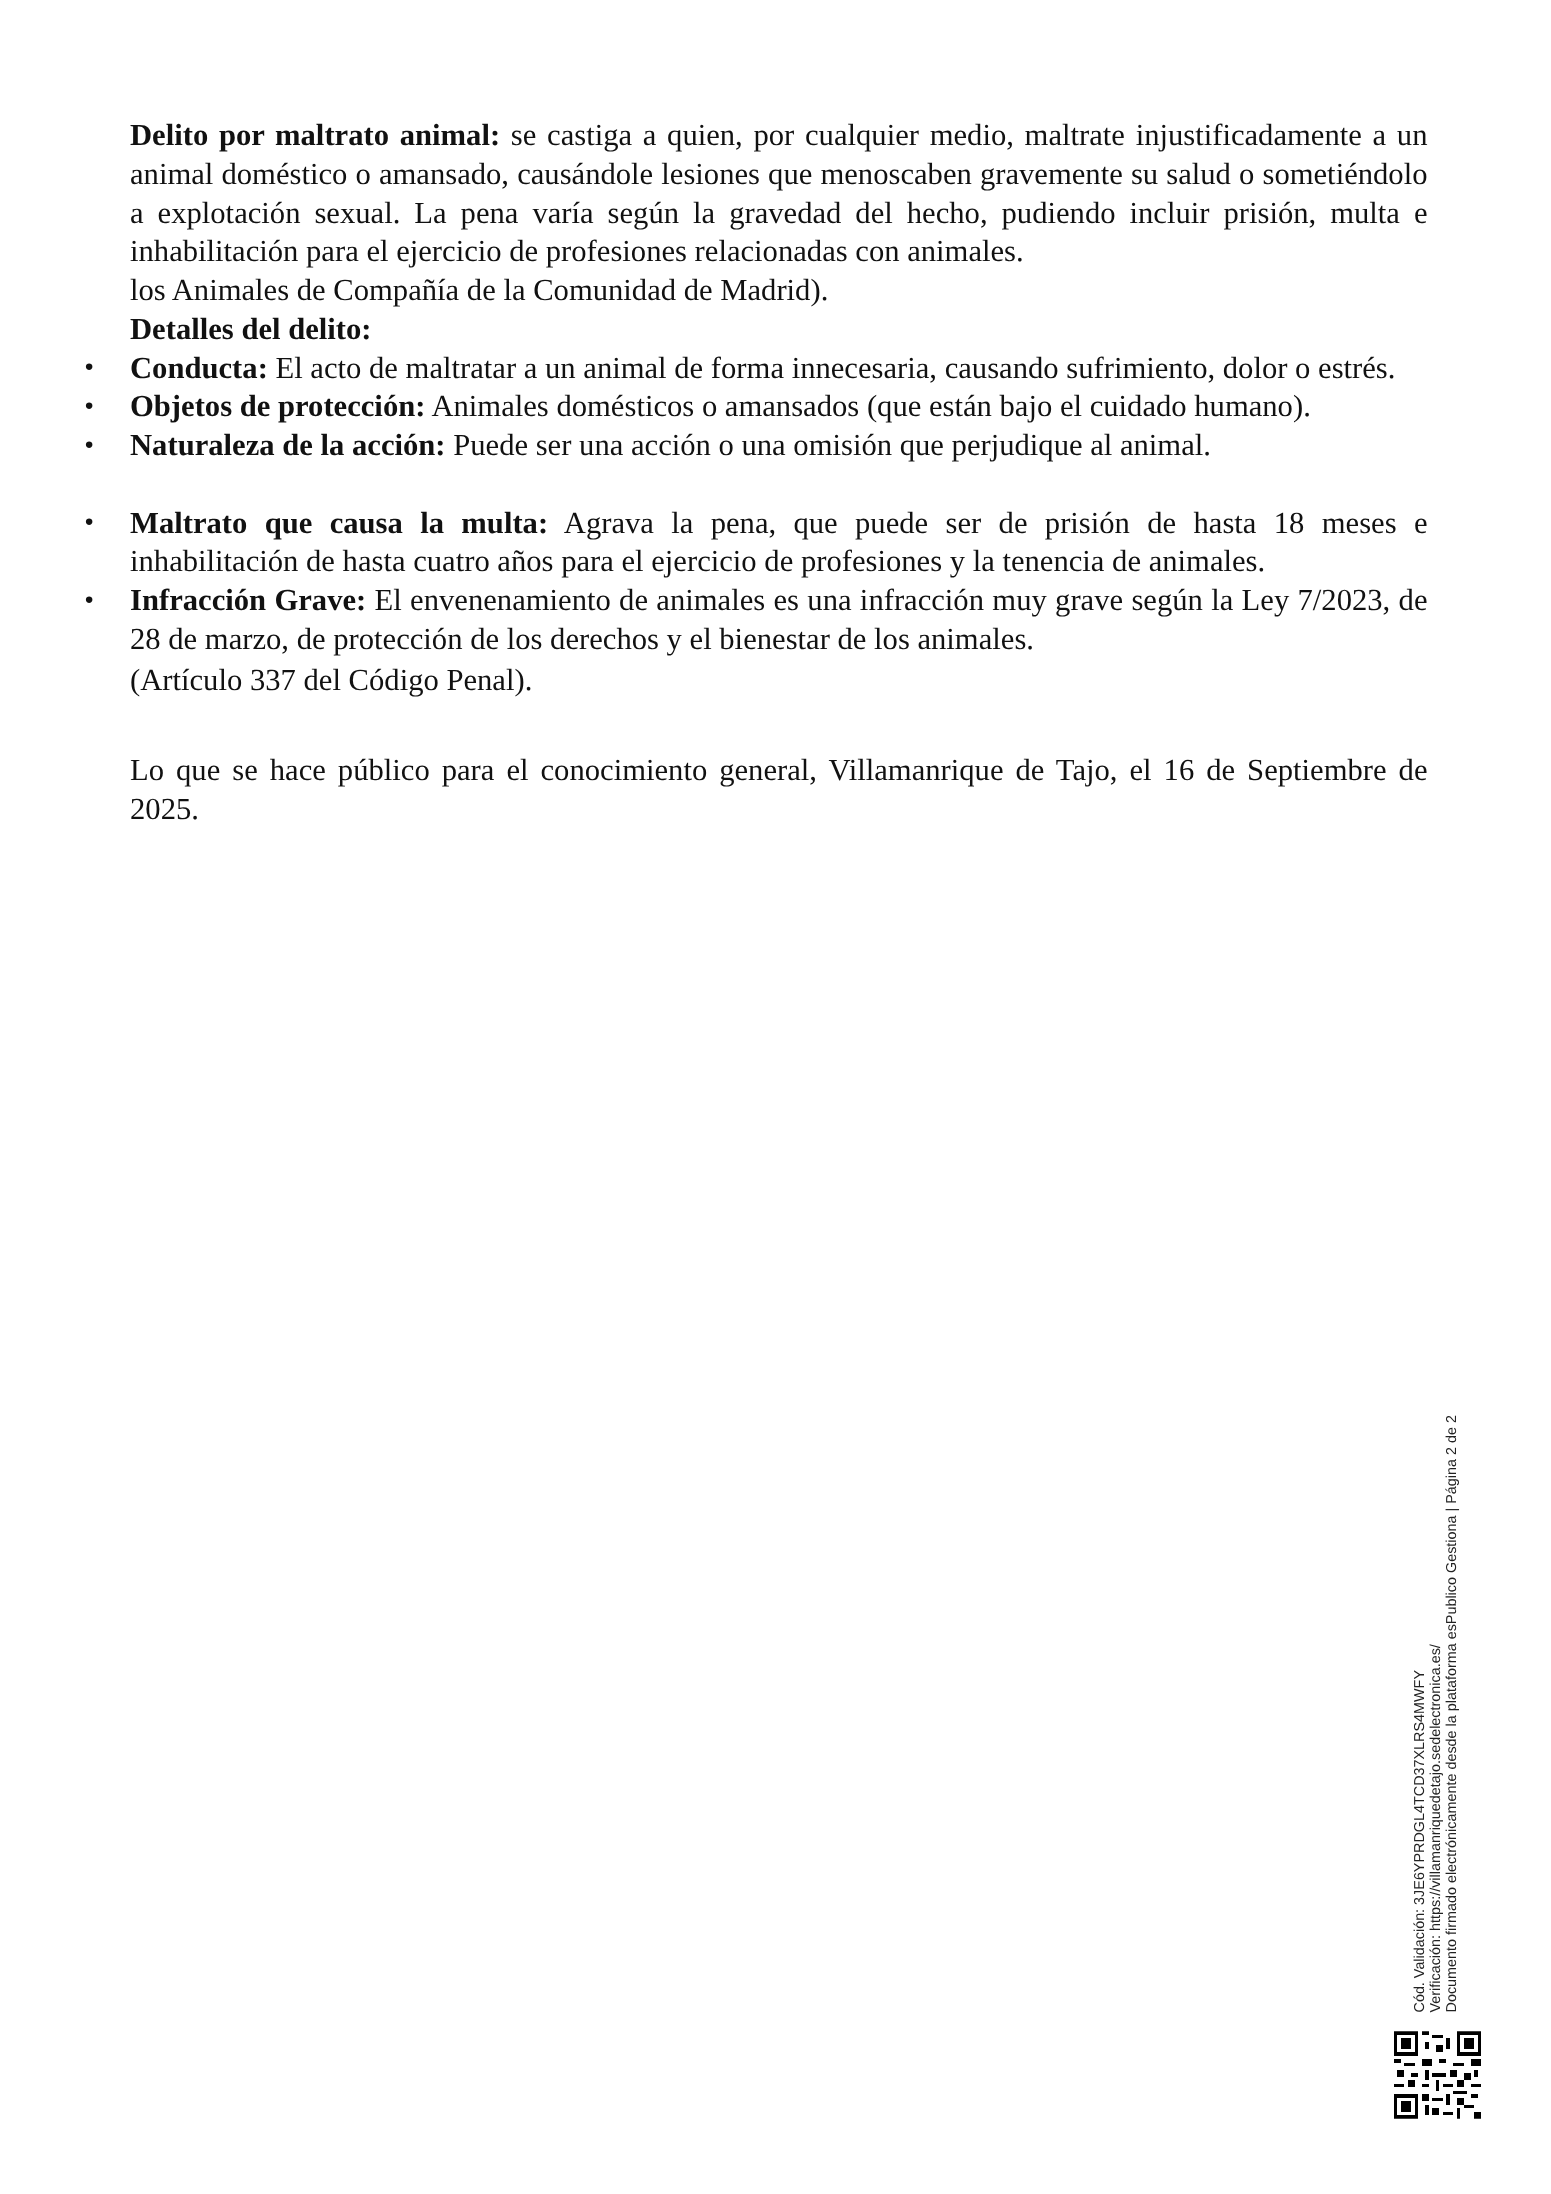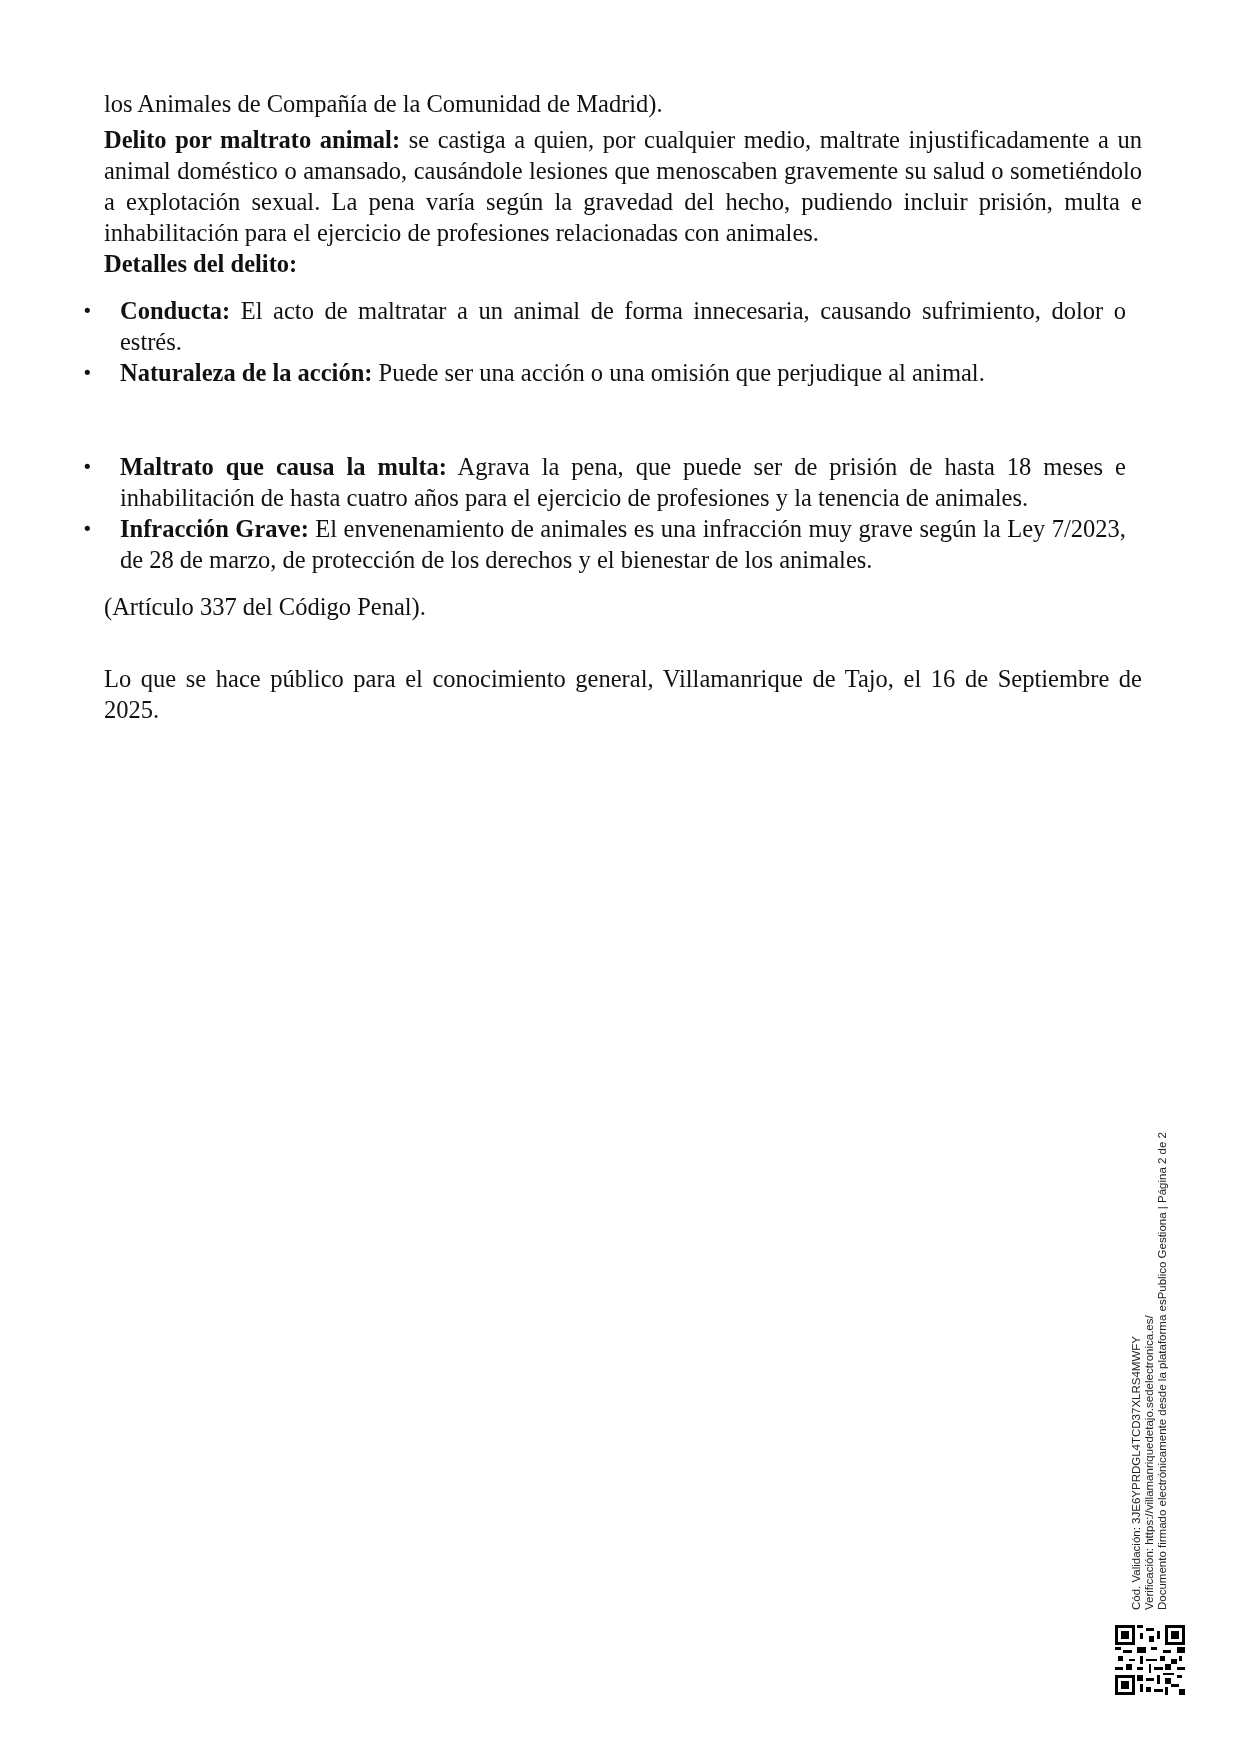--- a/index.html
+++ b/index.html
@@ -3,42 +3,43 @@
 <meta charset="utf-8">
 <style>
   html, body { margin:0; padding:0; background:#ffffff; }
   body { width:1241px; height:1755px; position:relative; overflow:hidden; }
   .page { position:absolute; left:0; top:0; width:1241px; height:1755px; background:#fff; }
   .text { position:absolute; left:104px; top:88px; width:1038px;
     font-family:"Liberation Serif","DejaVu Serif",serif; font-size:24.5px; line-height:31px; color:#111; }
   .p { margin:0; text-align:justify; }
   .gap-s { margin-top:5px; }
   b { font-weight:bold; }
-  ul { margin:16px; padding:0; list-style:none; }
+  ul { margin:0; padding:0; list-style:none; }
   li { position:relative; text-align:justify; }
   li::before { content:"•"; position:absolute; left:-38px; top:0; font-family:"DejaVu Sans",sans-serif; font-size:18px; }
   .blank { height:31px; }
   .stamp { position:absolute; left:1130px; top:1090px; width:60px; height:520px; }
   .stamp-inner { position:absolute; left:0; top:0; width:520px; height:60px; transform-origin:0 0;
     transform: translate(0,520px) rotate(-90deg);
     font-family:"Liberation Sans","DejaVu Sans",sans-serif; font-size:11.5px; line-height:13px; color:#222; white-space:nowrap; }
   .qr { position:absolute; left:1115px; top:1625px; width:70px; height:70px; }
 </style>
 </head>
 <body>
 
 <div class="page">
   <div class="text">
-    <p class="p">los Animales de Compañía de la Comunidad de Madrid).</p>
     <p class="p gap-s" style="text-indent:0">
       <b>Delito por maltrato animal:</b><span> se castiga a quien, por cualquier medio, maltrate injustificadamente a un animal doméstico o amansado, causándole lesiones que menoscaben gravemente su salud o sometiéndolo a explotación sexual. La pena varía según la gravedad del hecho, pudiendo incluir prisión, multa e inhabilitación para el ejercicio de profesiones relacionadas con animales.</span>
     </p>
+    <p class="p">los Animales de Compañía de la Comunidad de Madrid).</p>
     <p class="p"><b>Detalles del delito:</b></p>
     <ul>
       <li><b>Conducta:</b><span> El acto de maltratar a un animal de forma innecesaria, causando sufrimiento, dolor o estrés.</span></li>
+      <li><b>Objetos de protección:</b><span> Animales domésticos o amansados (que están bajo el cuidado humano).</span></li>
       <li><b>Naturaleza de la acción:</b><span> Puede ser una acción o una omisión que perjudique al animal.</span></li>
     </ul>
     <div class="blank"></div>
     <ul>
       <li><b>Maltrato que causa la multa:</b><span> Agrava la pena, que puede ser de prisión de hasta 18 meses e inhabilitación de hasta cuatro años para el ejercicio de profesiones y la tenencia de animales.</span></li>
       <li><b>Infracción Grave:</b><span> El envenenamiento de animales es una infracción muy grave según la Ley 7/2023, de 28 de marzo, de protección de los derechos y el bienestar de los animales.</span></li>
     </ul>
     <p class="p" style="margin-top:2px">(Artículo 337 del Código Penal).</p>
     <div class="blank"></div>
     <p class="p" style="margin-top:10px">Lo que se hace público para el conocimiento general, Villamanrique de Tajo, el 16 de Septiembre de 2025.</p>

